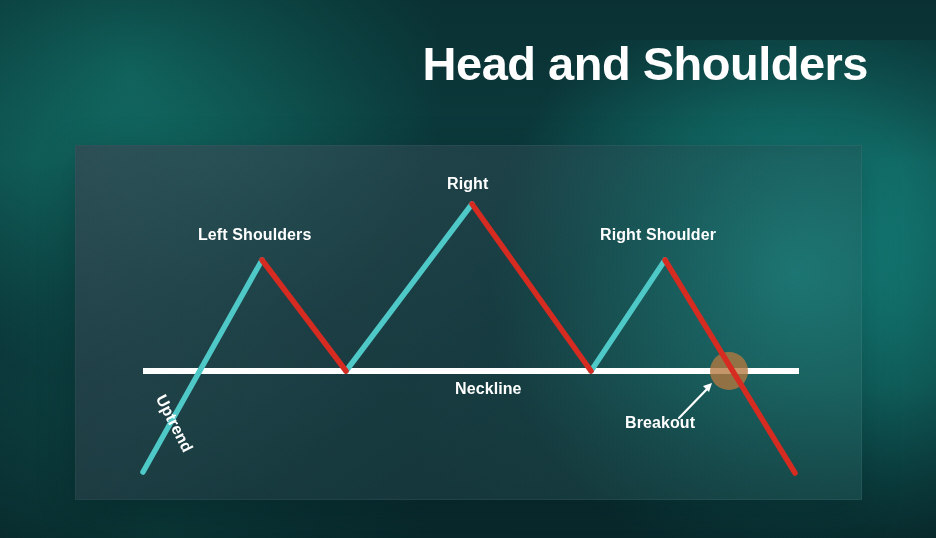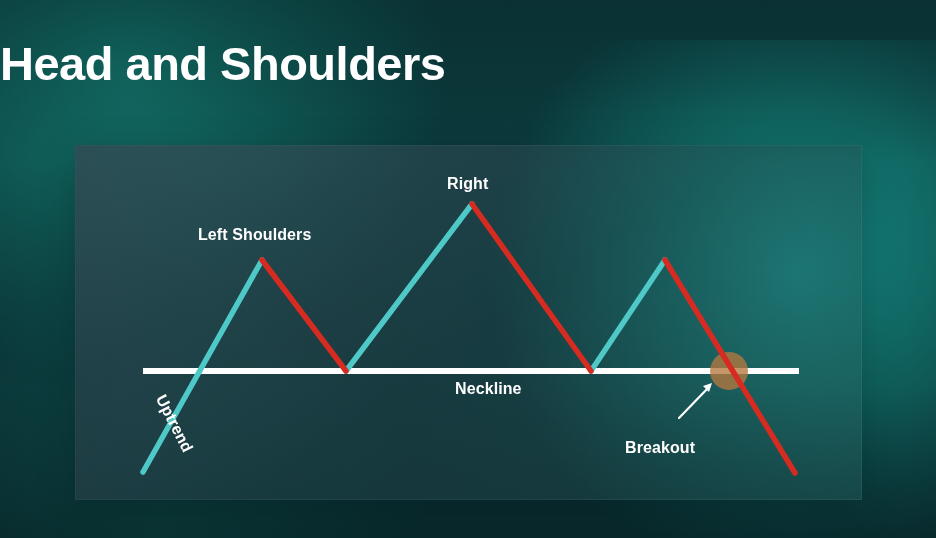--- a/index.html
+++ b/index.html
@@ -42,21 +42,21 @@
     position: absolute;
     inset: 0;
     background:
       linear-gradient(180deg, rgba(6,28,32,0.35) 0%, rgba(6,28,32,0.0) 30%, rgba(6,28,32,0.18) 72%, rgba(5,24,28,0.55) 100%);
   }
   
   .title {
     position: absolute;
     left: 0; top: 38px;
     width: 868px;
-    text-align: left;
+    text-align: right;
     color: #ffffff;
     font-size: 47px;
     font-weight: 700;
     letter-spacing: -0.5px;
     line-height: 1.12;
   }
   
   .panel {
     position: absolute;
     left: 75px; top: 145px;
@@ -81,21 +81,21 @@
     color: #ffffff;
     font-size: 16px;
     font-weight: 700;
     white-space: nowrap;
     letter-spacing: 0.1px;
   }
   .lbl-left-shoulder { left: 198px; top: 226px; }
   .lbl-head         { left: 447px; top: 175px; }
   .lbl-right-shoulder { left: 600px; top: 226px; }
   .lbl-neckline     { left: 455px; top: 380px; }
-  .lbl-breakout     { left: 625px; top: 439px; }
+  .lbl-breakout     { left: 625px; top: 414px; }
   .lbl-uptrend {
     left: 168px; top: 392px;
     transform: rotate(63deg);
     transform-origin: left top;
   }
 </style>
 </head>
 <body>
 
 <div id="stage">
@@ -127,17 +127,18 @@
 
       <g>
         <line x1="604" y1="273" x2="634" y2="242" stroke="#ffffff" stroke-width="2.2" stroke-linecap="round"></line>
         <polygon points="637,238 628,241 634,247" fill="#ffffff"></polygon>
       </g>
     </svg>
   </div>
 
   <div class="lbl lbl-left-shoulder">Left Shoulders</div>
   <div class="lbl lbl-head">Right</div>
+  <div class="lbl lbl-right-shoulder">Right Shoulder</div>
   <div class="lbl lbl-neckline">Neckline</div>
   <div class="lbl lbl-uptrend">Uptrend</div>
   <div class="lbl lbl-breakout">Breakout</div>
 
 </div>
 
 </body></html>

